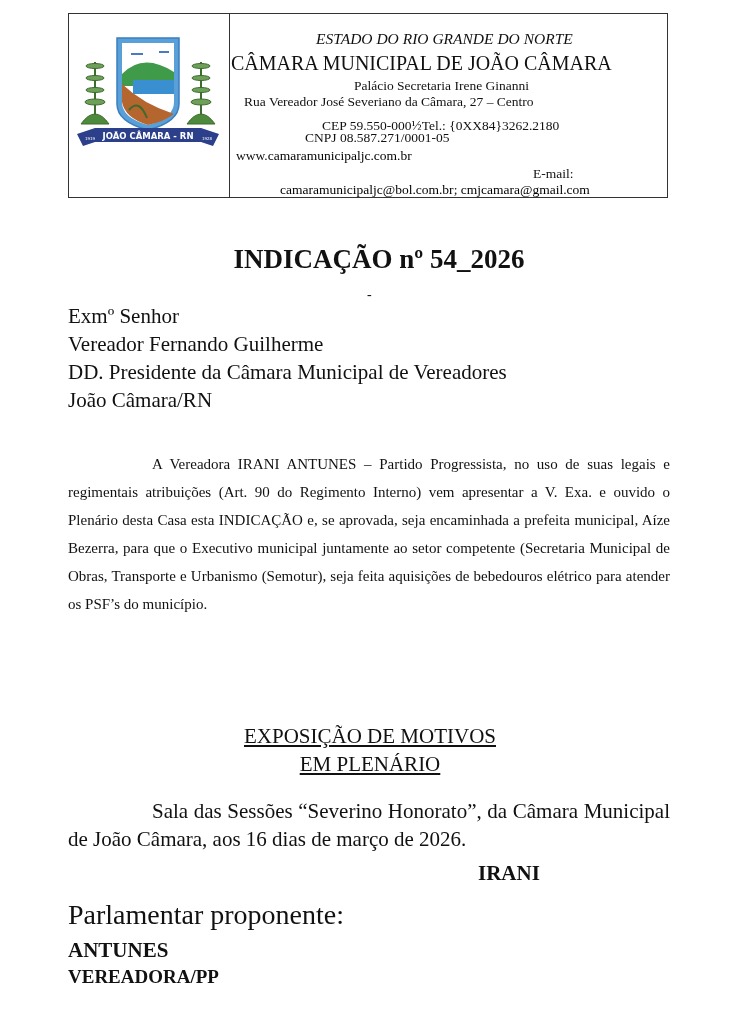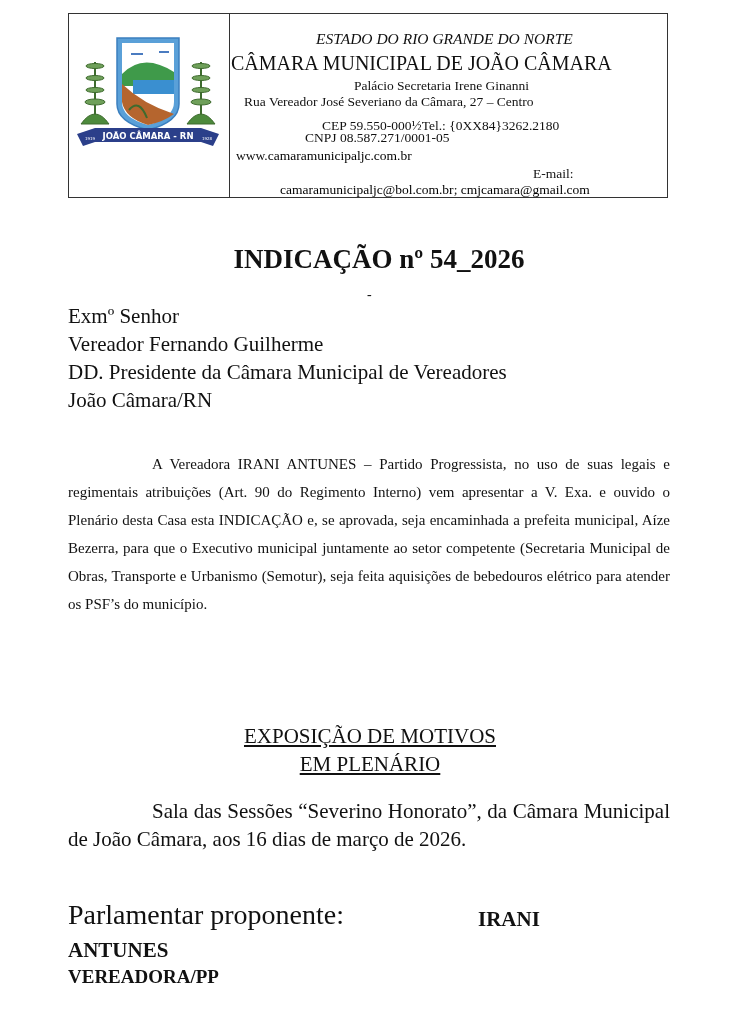--- a/index.html
+++ b/index.html
@@ -39,21 +39,21 @@
   }
   .exp {
     position: absolute; left: 0; width: 740px; text-align: center;
     font-size: 21px; text-decoration: underline;
   }
   .sala {
     position: absolute; left: 68px; width: 602px; top: 797px;
     font-size: 21px; line-height: 28px; text-align: justify; text-indent: 84px;
   }
   .sig-label { position: absolute; left: 68px; top: 899px; font-size: 28px; font-weight: normal; }
-  .sig-first { position: absolute; left: 478px; top: 907px; font-size: 21px; font-weight: bold; }
+  .sig-first { position: absolute; left: 478px; top: 861px; font-size: 21px; font-weight: bold; }
   .sig-last { position: absolute; left: 68px; top: 938px; font-size: 21px; font-weight: bold; }
   .sig-role { position: absolute; left: 68px; top: 966px; font-size: 19px; font-weight: bold; }
 </style>
 </head>
 <body>
 
 <div class="header-box">
   <div class="logo-cell">
     <svg width="150" height="120" viewBox="0 0 150 120" style="position:absolute;left:4px;top:20px">
 

